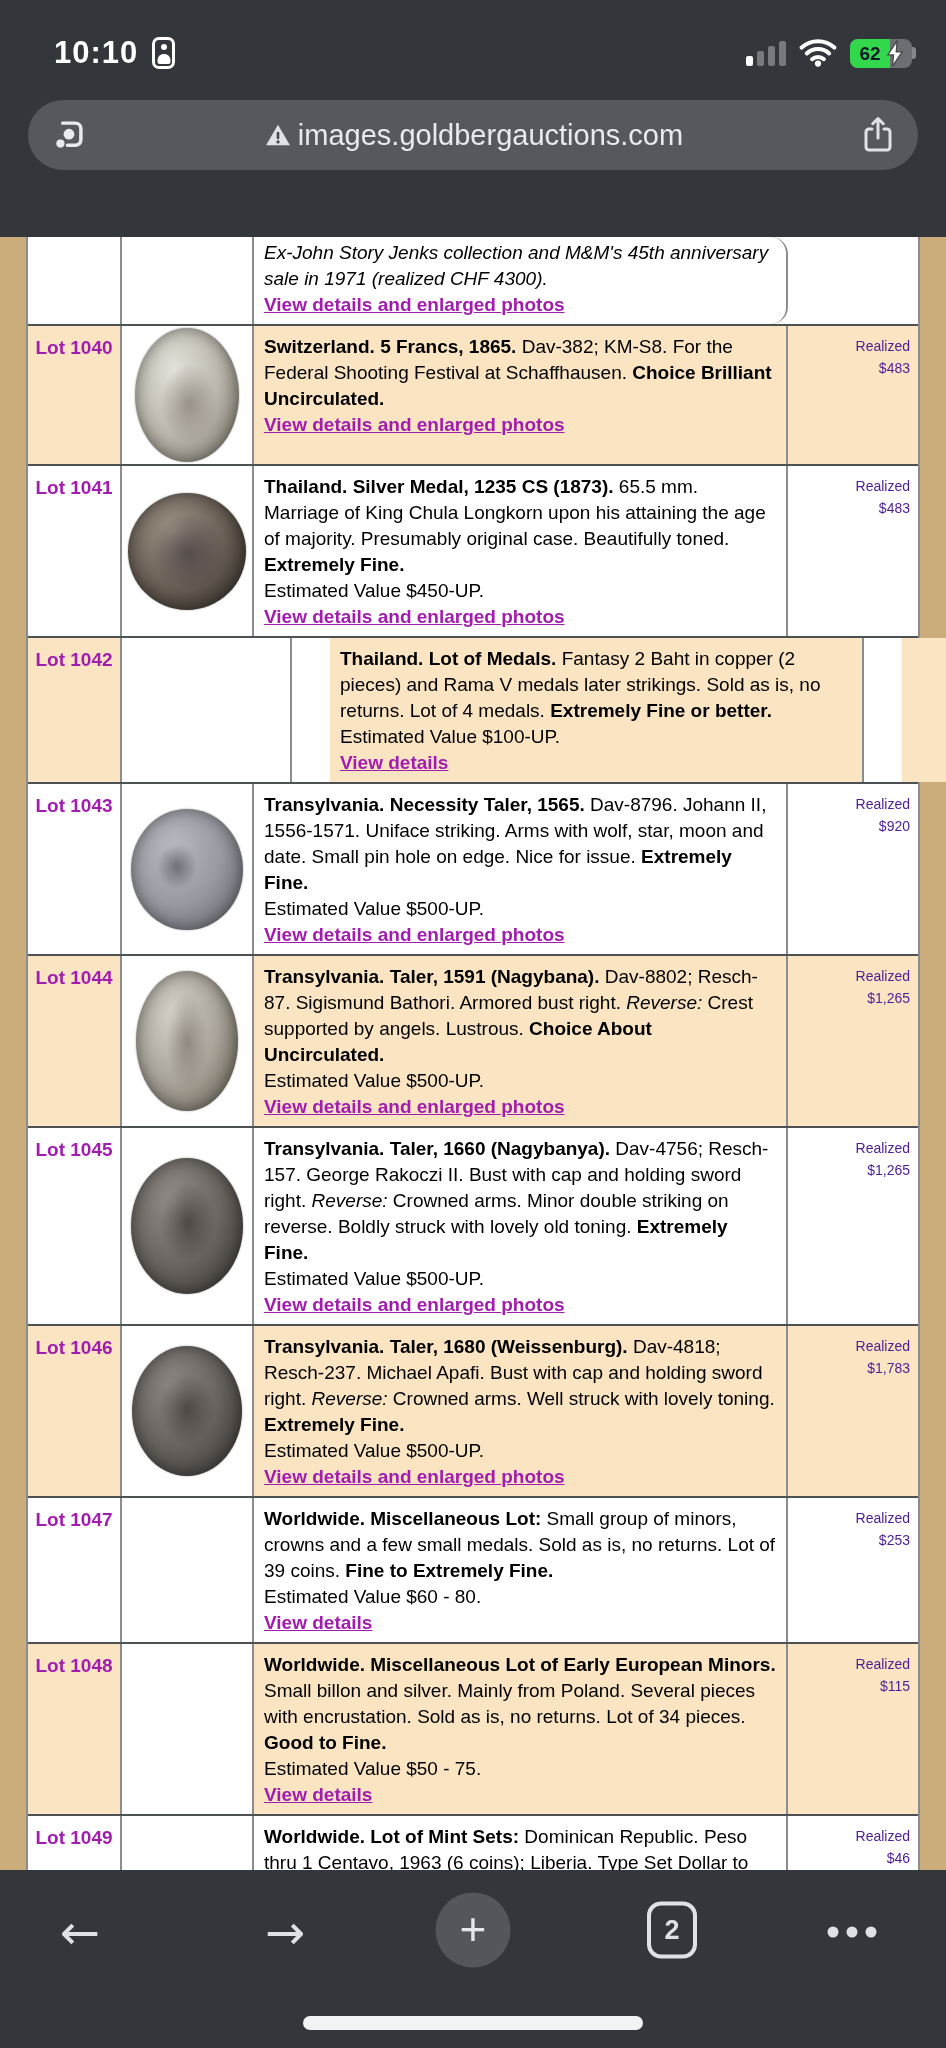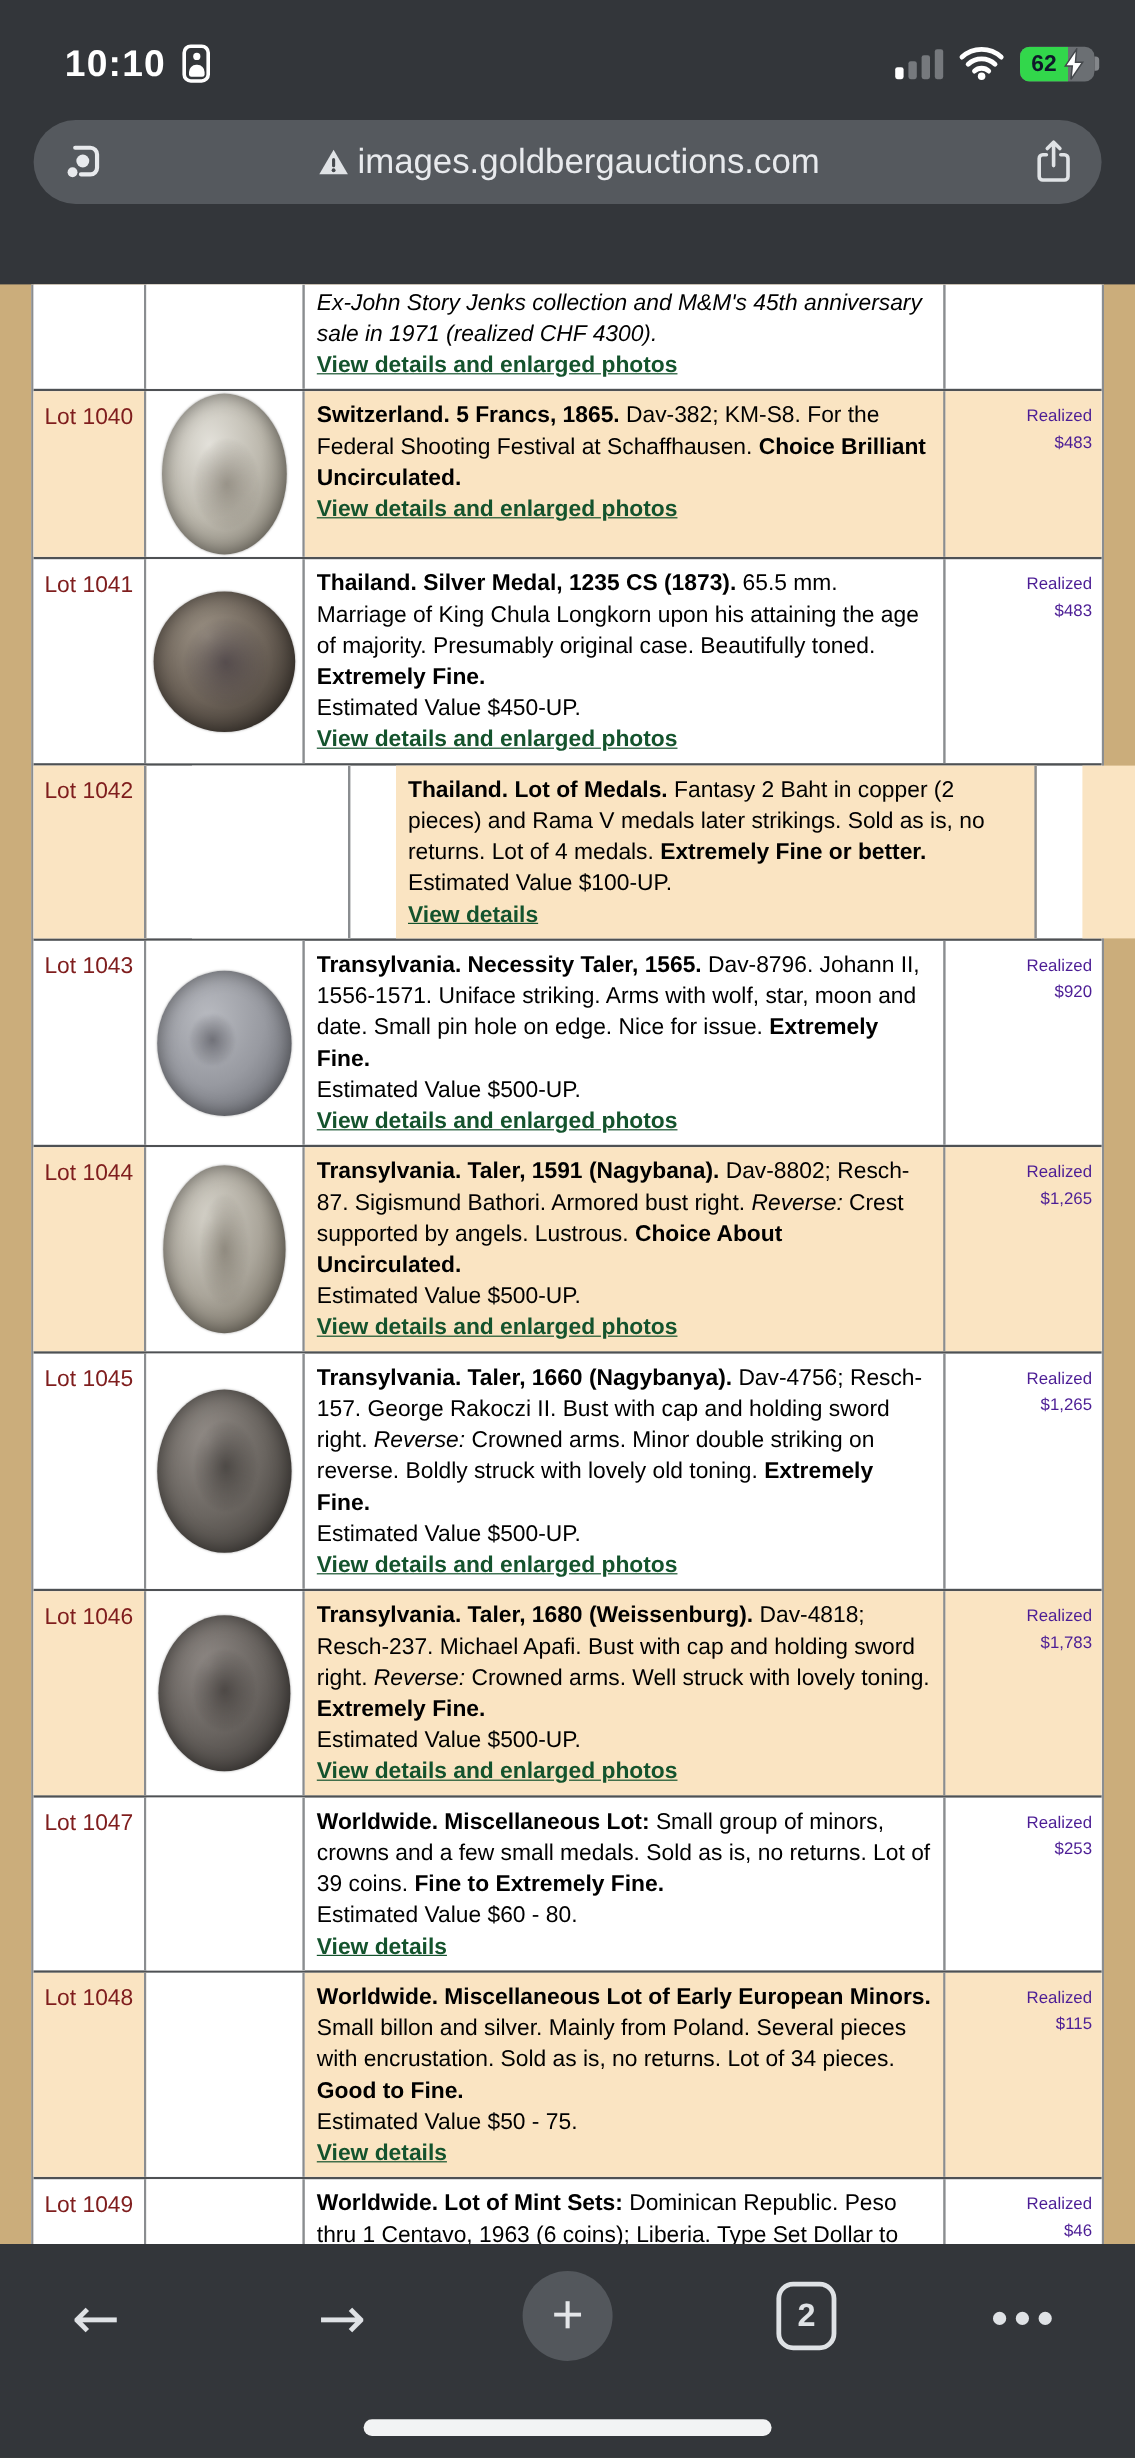--- a/index.html
+++ b/index.html
@@ -39,26 +39,26 @@
 
   
   .content { position:absolute; top:237px; left:0; width:946px; height:1633px; background:#CBAD7B; overflow:hidden; }
   .lots-table { margin:0 26px; width:894px; border-left:2px solid #8A8D90; border-right:2px solid #8A8D90; background:#fff; }
   .row { display:grid; grid-template-columns:94px 132px 534px 130px; background:#fff; border-top:2px solid #4E5154; }
   .row:first-child { border-top:none; }
   .cell { min-width:0; }
   .lot-cell, .img-cell, .desc-cell { border-right:2px solid #8A8D90; }
   .row.shaded .lot-cell, .row.shaded .desc-cell, .row.shaded .realized-cell { background:#FAE4C2; }
   .img-cell { background:#fff; display:flex; align-items:center; justify-content:center; }
-  .lot-cell { text-align:center; padding-top:11px; font-weight:normal; font-size:19px; color:#7f1d1d; }
+  .lot-cell { text-align:center; padding-top:11px; font-weight:bold; font-size:19px; color:#a21caf; }
   .desc-cell { padding:8px 10px 6px; font-size:19px; line-height:26px; color:#000; }
-  .row.partial .desc-cell { padding-top:3px; }
+  .row.partial .desc-cell { padding-top:3px;border-radius:17px; }
   .seg-b { font-weight:bold; }
   .seg-i { font-style:italic; }
-  .view-link { display:inline-block; font-weight:bold; text-decoration:underline; color:#14532d; cursor:pointer; }
+  .view-link { display:inline-block; font-weight:bold; text-decoration:underline; color:#a21caf; cursor:pointer; }
   .realized-cell { text-align:right; padding:9px 8px 0 4px; font-size:14px; line-height:22px; color:#4c1d95; }
   .coin { position:relative; border-radius:50%; box-shadow:inset 0 0 16px rgba(0,0,0,.45), 0 0 2px rgba(0,0,0,.4); }
   .coin-motif { position:absolute; border-radius:50%; filter:blur(1px); }
 
   
   .toolbar { position:absolute; top:1870px; left:0; width:946px; height:178px; background:#33363A; }
   .tb { position:absolute; transform:translate(-50%,-50%); color:#DFE2E5; background:none; border:none; }
   .nav-arrow { font-size:48px; line-height:48px; font-family:"DejaVu Sans", sans-serif; }
   .plus-btn { width:75px; height:75px; border-radius:50%; background:#53575C; color:#E4E6E9; font-size:46px;
     display:flex; align-items:center; justify-content:center; padding-bottom:4px; }

